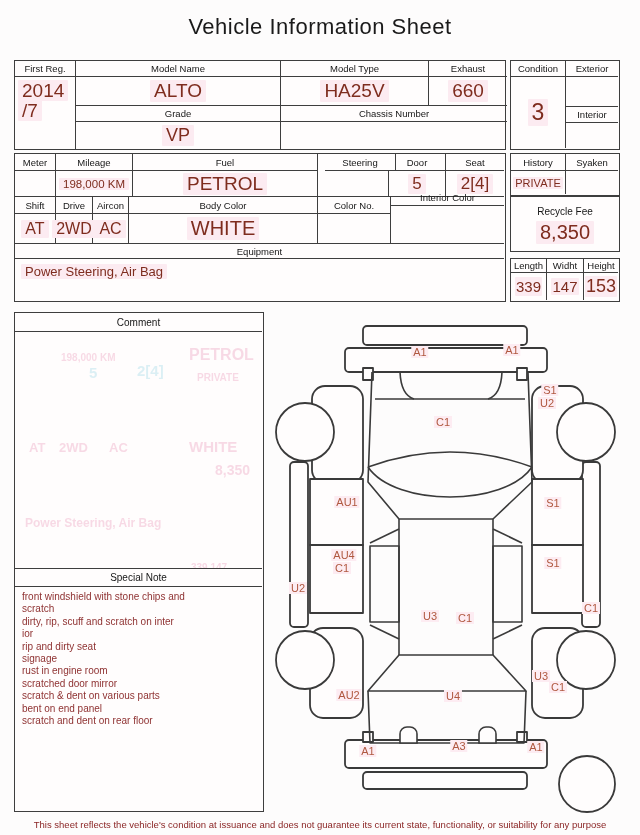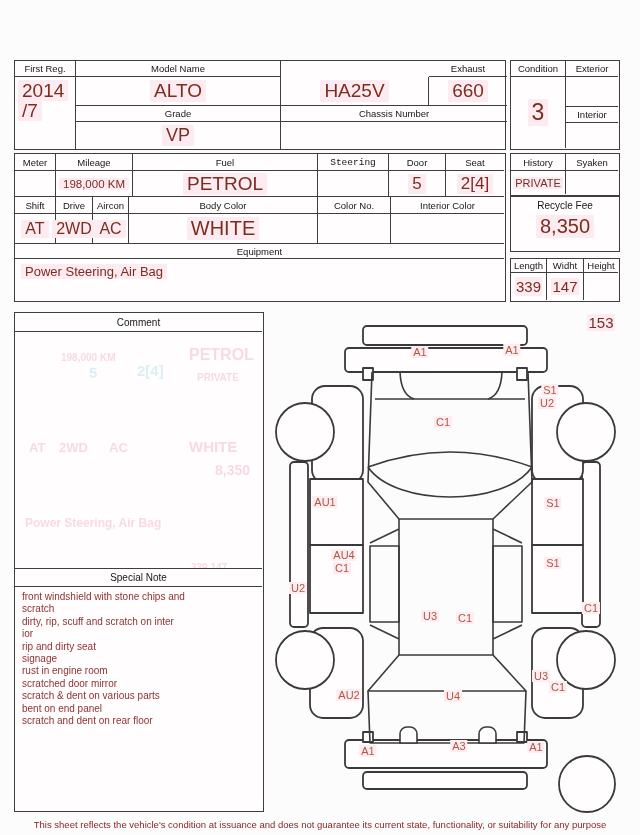--- a/index.html
+++ b/index.html
@@ -13,51 +13,53 @@
   .cell{position:absolute;box-sizing:border-box;}
   .br{border-right:1px solid #3e3e3e;}
   .bb{border-bottom:1px solid #3e3e3e;}
   .hdr{font-size:9.5px;color:#161616;display:flex;align-items:center;justify-content:center;white-space:nowrap;}
   .val{display:flex;align-items:center;justify-content:center;color:#7e2c1e;white-space:nowrap;}
   .hl{background:#fcebf1;padding:0 4px;border-radius:1px;}
   .title{
     position:absolute;top:14px;left:0;width:100%;text-align:center;
     font-size:22px;color:#1a1a1a;letter-spacing:0.5px;
   }
-  .section-hdr{font-size:10px;color:#161616;text-align:center;padding-top:3px;}
+  .section-hdr{font-size:10px;color:#161616;text-align:center;padding-top:9px;}
   .note-line{font-size:10px;line-height:12.4px;color:#8f3232;white-space:nowrap;}
   .dmg{
     position:absolute;transform:translate(-50%,-50%);
     font-size:11px;color:#b05840;background:#fdecf2;padding:0 2px;line-height:12px;white-space:pre;
   }
   .ghost{position:absolute;white-space:nowrap;opacity:0.55;font-weight:bold;}
   .footer{
     position:absolute;left:0;width:100%;text-align:center;
     font-size:9.5px;color:#8b2626;
   }
   svg{display:block;}
 </style>
 </head>
 <body>
 
 <div id="sheet">
 
+  <div class="title">Vehicle Information Sheet</div>
 
   <div class="box" style="left:14px;top:60px;width:492px;height:90px;">
     <div class="cell hdr bb br" style="left:0;top:0;width:61px;height:16px;">First Reg.</div>
     <div class="cell br" style="left:0;top:16px;width:61px;height:72.5px;padding:4px 0 6px 3px;">
       <div style="font-size:19px;color:#7e2c1e;line-height:20px;">
         <span class="hl">2014</span><br>
         <span class="hl">/7</span>
       </div>
     </div>
     <div class="cell hdr bb br" style="left:61px;top:0;width:205px;height:16px;">Model Name</div>
     <div class="cell val bb br" style="left:61px;top:16px;width:205px;height:29px;font-size:19px;">
         <span class="hl">ALTO</span>
       </div>
+    <div class="cell hdr bb br" style="left:266px;top:0;width:148px;height:16px;">Model Type</div>
     <div class="cell val bb br" style="left:266px;top:16px;width:148px;height:29px;font-size:19px;">
         <span class="hl">HA25V</span>
       </div>
     <div class="cell hdr bb" style="left:414px;top:0;width:78px;height:16px;">Exhaust</div>
     <div class="cell val bb" style="left:414px;top:16px;width:78px;height:29px;font-size:19px;">
         <span class="hl">660</span>
       </div>
     <div class="cell hdr bb br" style="left:61px;top:45px;width:205px;height:16px;">Grade</div>
     <div class="cell val br" style="left:61px;top:61px;width:205px;height:27px;font-size:18px;">
         <span class="hl">VP</span>
@@ -74,21 +76,21 @@
     <div class="cell bb" style="left:55px;top:16px;width:52px;height:30px;"></div>
     <div class="cell hdr bb" style="left:55px;top:46px;width:52px;height:16px;">Interior</div>
     <div class="cell" style="left:55px;top:62px;width:52px;height:25px;"></div>
   </div>
 
   <div class="box" style="left:14px;top:153px;width:492px;height:149px;">
 
     <div class="cell hdr bb br" style="left:0;top:0;width:41px;height:17px;">Meter</div>
     <div class="cell hdr bb br" style="left:41px;top:0;width:77px;height:17px;">Mileage</div>
     <div class="cell hdr bb br" style="left:118px;top:0;width:185px;height:17px;">Fuel</div>
-    <div class="cell hdr bb br" style="left:303px;top:0;width:71px;height:17px;font-family:Liberation Mono, monospace;">Steering</div>
+    <div class="cell hdr bb br" style="left:310px;top:0;width:71px;height:17px;">Steering</div>
     <div class="cell hdr bb br" style="left:374px;top:0;width:57px;height:17px;">Door</div>
     <div class="cell hdr bb" style="left:431px;top:0;width:58px;height:17px;">Seat</div>
 
     <div class="cell bb br" style="left:0;top:17px;width:41px;height:26px;"></div>
     <div class="cell val bb br" style="left:41px;top:17px;width:77px;height:26px;font-size:11.5px;">
         <span class="hl">198,000 KM</span>
       </div>
     <div class="cell val bb br" style="left:118px;top:17px;width:185px;height:26px;font-size:19px;">
         <span class="hl">PETROL</span>
       </div>
@@ -98,21 +100,21 @@
       </div>
     <div class="cell val bb" style="left:431px;top:17px;width:58px;height:26px;font-size:17px;">
         <span class="hl">2[4]</span>
       </div>
 
     <div class="cell hdr bb br" style="left:0;top:43px;width:41px;height:17px;">Shift</div>
     <div class="cell hdr bb br" style="left:41px;top:43px;width:37px;height:17px;">Drive</div>
     <div class="cell hdr bb br" style="left:78px;top:43px;width:36px;height:17px;">Aircon</div>
     <div class="cell hdr bb br" style="left:114px;top:43px;width:189px;height:17px;">Body Color</div>
     <div class="cell hdr bb br" style="left:303px;top:43px;width:73px;height:17px;">Color No.</div>
-    <div class="cell hdr bb" style="left:376px;top:43px;width:113px;height:17px;text-align:right;">Interior Color</div>
+    <div class="cell hdr bb" style="left:376px;top:35px;width:113px;height:17px;text-align:right;">Interior Color</div>
 
     <div class="cell val bb br" style="left:0;top:60px;width:41px;height:30px;font-size:16px;">
         <span class="hl">AT</span>
       </div>
     <div class="cell val bb br" style="left:41px;top:60px;width:37px;height:30px;font-size:16px;">
         <span class="hl">2WD</span>
       </div>
     <div class="cell val bb br" style="left:78px;top:60px;width:36px;height:30px;font-size:16px;">
         <span class="hl">AC</span>
       </div>
@@ -147,21 +149,21 @@
   <div class="box" style="left:510px;top:258px;width:110px;height:44px;">
     <div class="cell hdr bb br" style="left:0;top:0;width:36px;height:14px;">Length</div>
     <div class="cell hdr bb br" style="left:36px;top:0;width:37px;height:14px;">Widht</div>
     <div class="cell hdr bb" style="left:73px;top:0;width:34px;height:14px;">Height</div>
     <div class="cell val br" style="left:0;top:14px;width:36px;height:27px;font-size:15px;">
         <span class="hl" style="padding:1px 1px;">339</span>
       </div>
     <div class="cell val br" style="left:36px;top:14px;width:37px;height:27px;font-size:15px;align-items:center;">
         <span class="hl" style="padding:0 1px;">147</span>
       </div>
-    <div class="cell val" style="left:73px;top:14px;width:34px;height:27px;font-size:15px;margin-top:36px;">
+    <div class="cell val" style="left:73px;top:14px;width:34px;height:27px;font-size:18px;">
         <span class="hl" style="padding:0 1px;">153</span>
       </div>
   </div>
 
   <div class="box" style="left:14px;top:312px;width:250px;height:500px;">
     <div class="cell hdr bb" style="left:0;top:0;width:247px;height:19px;font-size:10px;">Comment</div>
     <div class="cell bb" style="left:0;top:19px;width:247px;height:237px;overflow:hidden;">
         <span class="ghost" style="left: 46px; top: 20px; font-size: 10px; color: rgb(242, 189, 210);">198,000 KM</span>
         <span class="ghost" style="left: 74px; top: 32px; font-size: 15px; color: rgb(191, 228, 238);">5</span>
         <span class="ghost" style="left: 122px; top: 30px; font-size: 15px; color: rgb(191, 228, 238);">2[4]</span>
@@ -254,21 +256,21 @@
         <path d="M125,433 v-9 a7,7 0 0 1 7,-7 h3 a7,7 0 0 1 7,7 v9 z"></path>
         <path d="M204,433 v-9 a7,7 0 0 1 7,-7 h3 a7,7 0 0 1 7,7 v9 z"></path>
       </g>
     </svg>
     <div class="abs" style="left:0;top:0;width:365px;height:512px;">
         <span class="dmg" style="left: 145px; top: 42px;">A1</span>
         <span class="dmg" style="left: 237px; top: 40px;">A1</span>
         <span class="dmg" style="left: 275px; top: 80px;">S1</span>
         <span class="dmg" style="left: 272px; top: 93px;">U2</span>
         <span class="dmg" style="left: 168px; top: 112px;">C1</span>
-        <span class="dmg" style="left: 50px; top: 192px; text-align: center;">AU1</span>
+        <span class="dmg" style="left: 72px; top: 192px; text-align: center;">AU1</span>
         <span class="dmg" style="left: 278px; top: 193px;">S1</span>
         <span class="dmg" style="left: 69px; top: 245px;">AU4</span>
         <span class="dmg" style="left: 67px; top: 258px;">C1</span>
         <span class="dmg" style="left: 278px; top: 253px;">S1</span>
         <span class="dmg" style="left: 23px; top: 278px;">U2</span>
         <span class="dmg" style="left: 316px; top: 298px;">C1</span>
         <span class="dmg" style="left: 155px; top: 306px;">U3</span>
         <span class="dmg" style="left: 190px; top: 308px;">C1</span>
         <span class="dmg" style="left: 266px; top: 366px;">U3</span>
         <span class="dmg" style="left: 283px; top: 377px;">C1</span>

